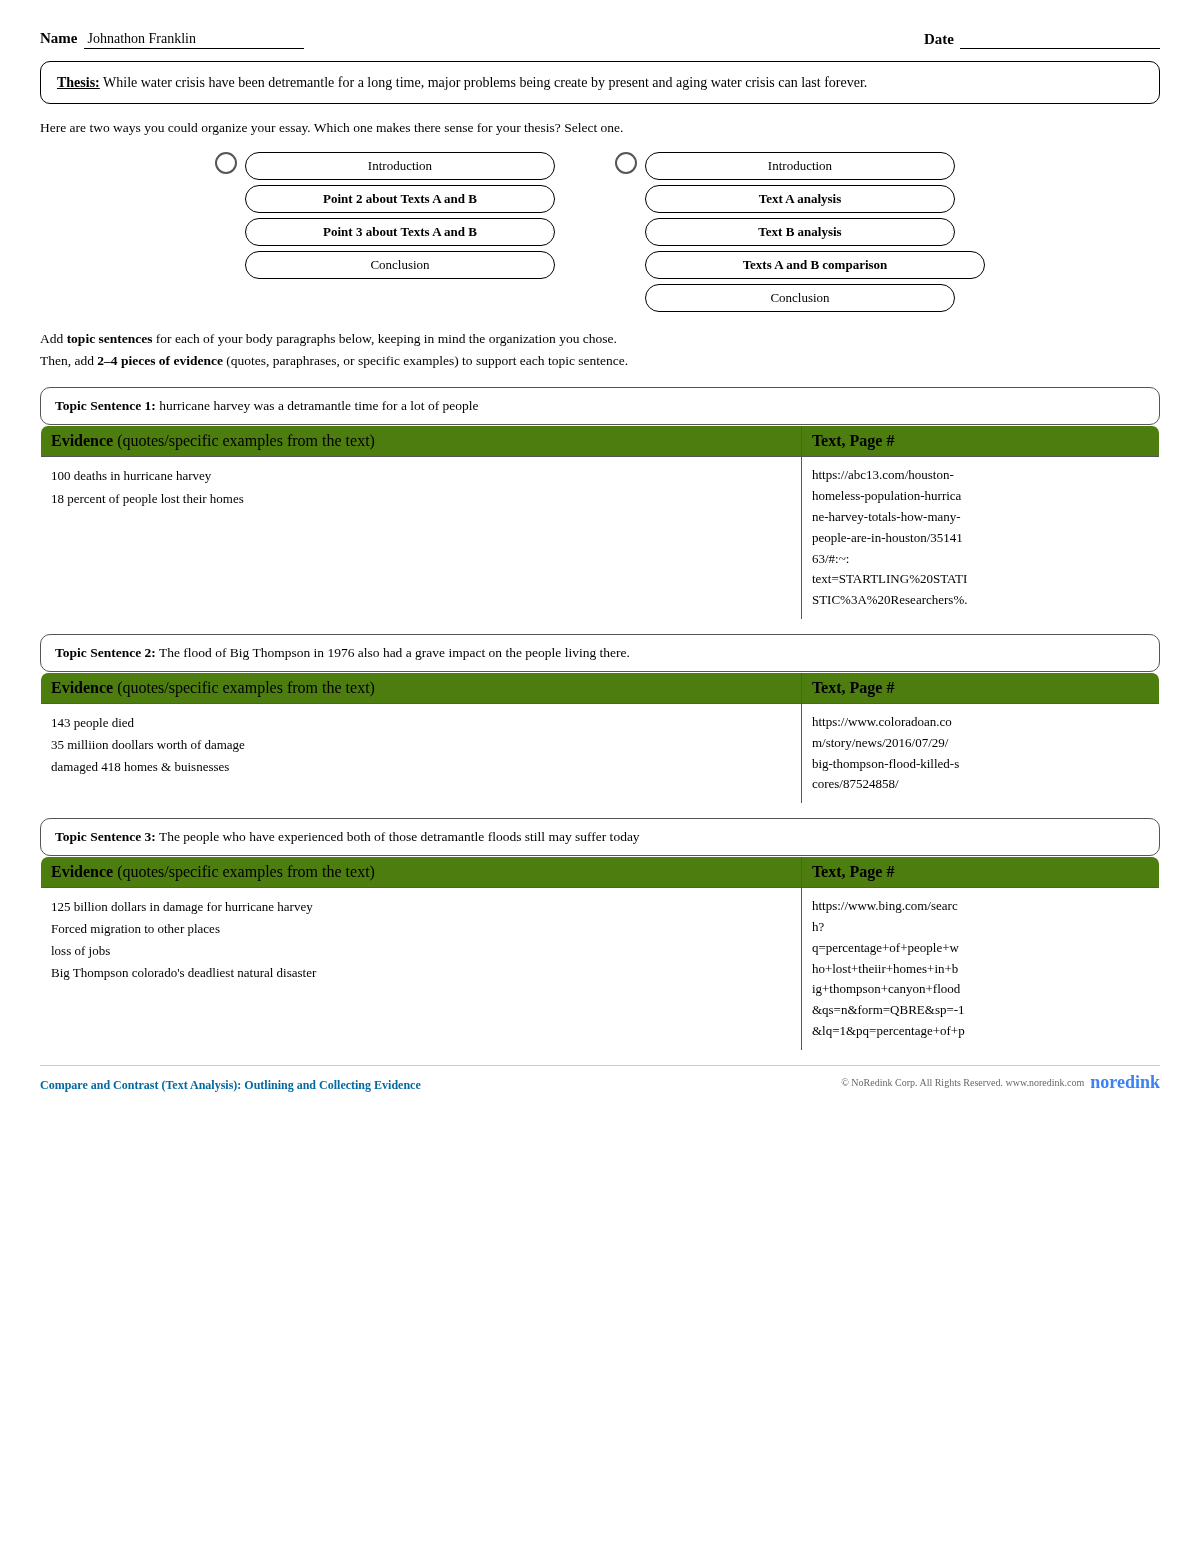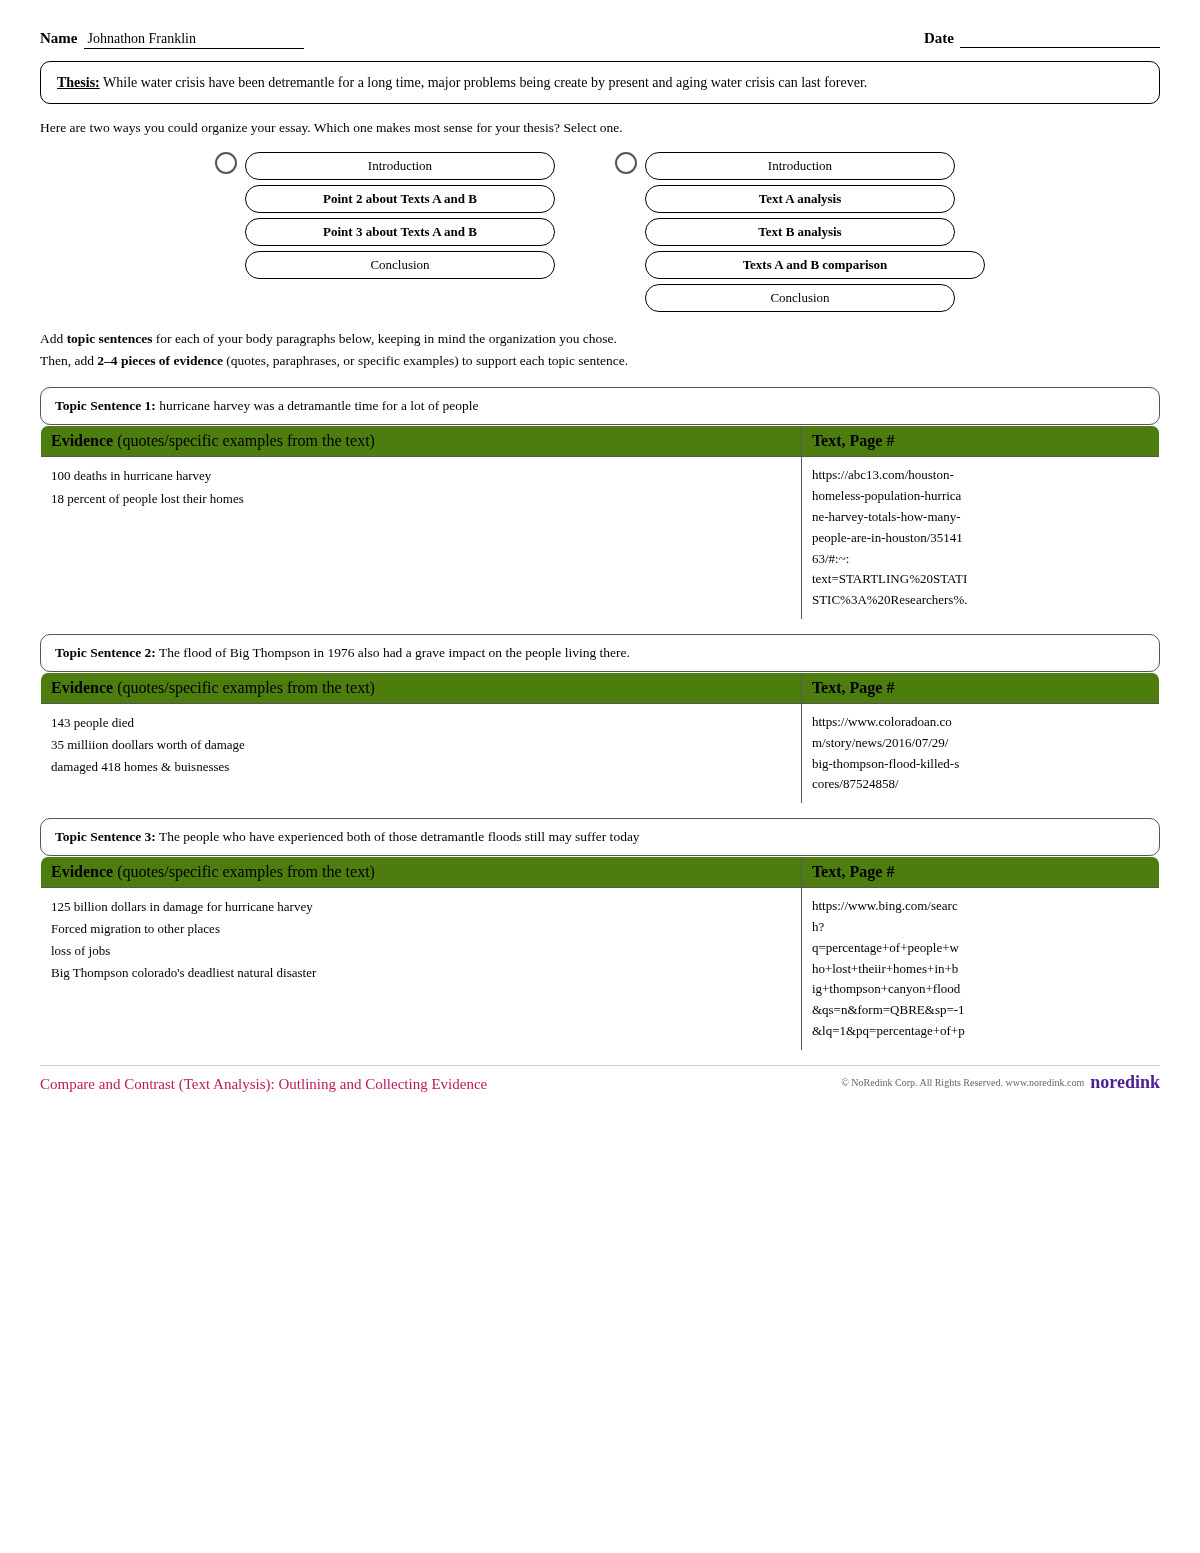--- a/index.html
+++ b/index.html
@@ -8,21 +8,21 @@
       font-size: 13px;
       background: #fff;
       color: #000;
       width: 1200px;
       min-height: 1553px;
       padding: 30px 40px 20px 40px;
     }
     .header-row {
       display: flex;
       justify-content: space-between;
-      align-items: flex-start;
+      align-items: flex-end;
       margin-bottom: 12px;
     }
     .name-field, .date-field {
       display: flex;
       align-items: baseline;
       gap: 6px;
     }
     .field-label {
       font-weight: bold;
       font-size: 15px;
@@ -146,34 +146,35 @@
     }
     .footer {
       display: flex;
       justify-content: space-between;
       align-items: flex-end;
       margin-top: 10px;
       border-top: 1px solid #ccc;
       padding-top: 6px;
     }
     .footer-left {
-      font-size: 15px;
-      color: #be185d;
+      font-size: 12px;
+      color: #0369a1;
+      font-weight: bold;
     }
     .footer-right {
       display: flex;
       align-items: center;
       gap: 6px;
     }
     .noredink-logo {
       font-size: 18px;
       font-weight: bold;
       color: #e84040;
     }
-    .noredink-logo span { color: #4c1d95; }
+    .noredink-logo span { color: #3b82f6; }
     .footer-copy {
       font-size: 10px;
       color: #666;
       text-align: right;
     }
     .left-col-with-radio {
       display: flex;
       align-items: flex-start;
       gap: 8px;
     }
@@ -195,21 +196,21 @@
     <span class="field-label">Date</span>
     <span class="date-underline">&nbsp;&nbsp;&nbsp;&nbsp;&nbsp;&nbsp;&nbsp;&nbsp;&nbsp;&nbsp;&nbsp;&nbsp;&nbsp;&nbsp;&nbsp;&nbsp;&nbsp;&nbsp;&nbsp;&nbsp;&nbsp;&nbsp;&nbsp;&nbsp;&nbsp;&nbsp;&nbsp;&nbsp;&nbsp;&nbsp;</span>
   </div>
 </div>
 
 <div class="thesis-box">
   <span class="thesis-label">Thesis:</span>
   <span>While water crisis have been detremantle for a long time, major problems being create by present and aging water crisis can last forever.</span>
 </div>
 
-<div class="instruction-text">Here are two ways you could organize your essay. Which one makes most sense for your thesis? Select one.</div>
+<div class="instruction-text">Here are two ways you could organize your essay. Which one makes there sense for your thesis? Select one.</div>
 
 <div class="org-section">
 
   <div class="org-column">
     <div class="left-col-with-radio">
       <div class="radio-circle"></div>
       <div class="col-items">
         <div class="org-item">Introduction</div>
         <div class="org-item bold-item">Point 2 about Texts A and B</div>
         <div class="org-item bold-item">Point 3 about Texts A and B</div>

